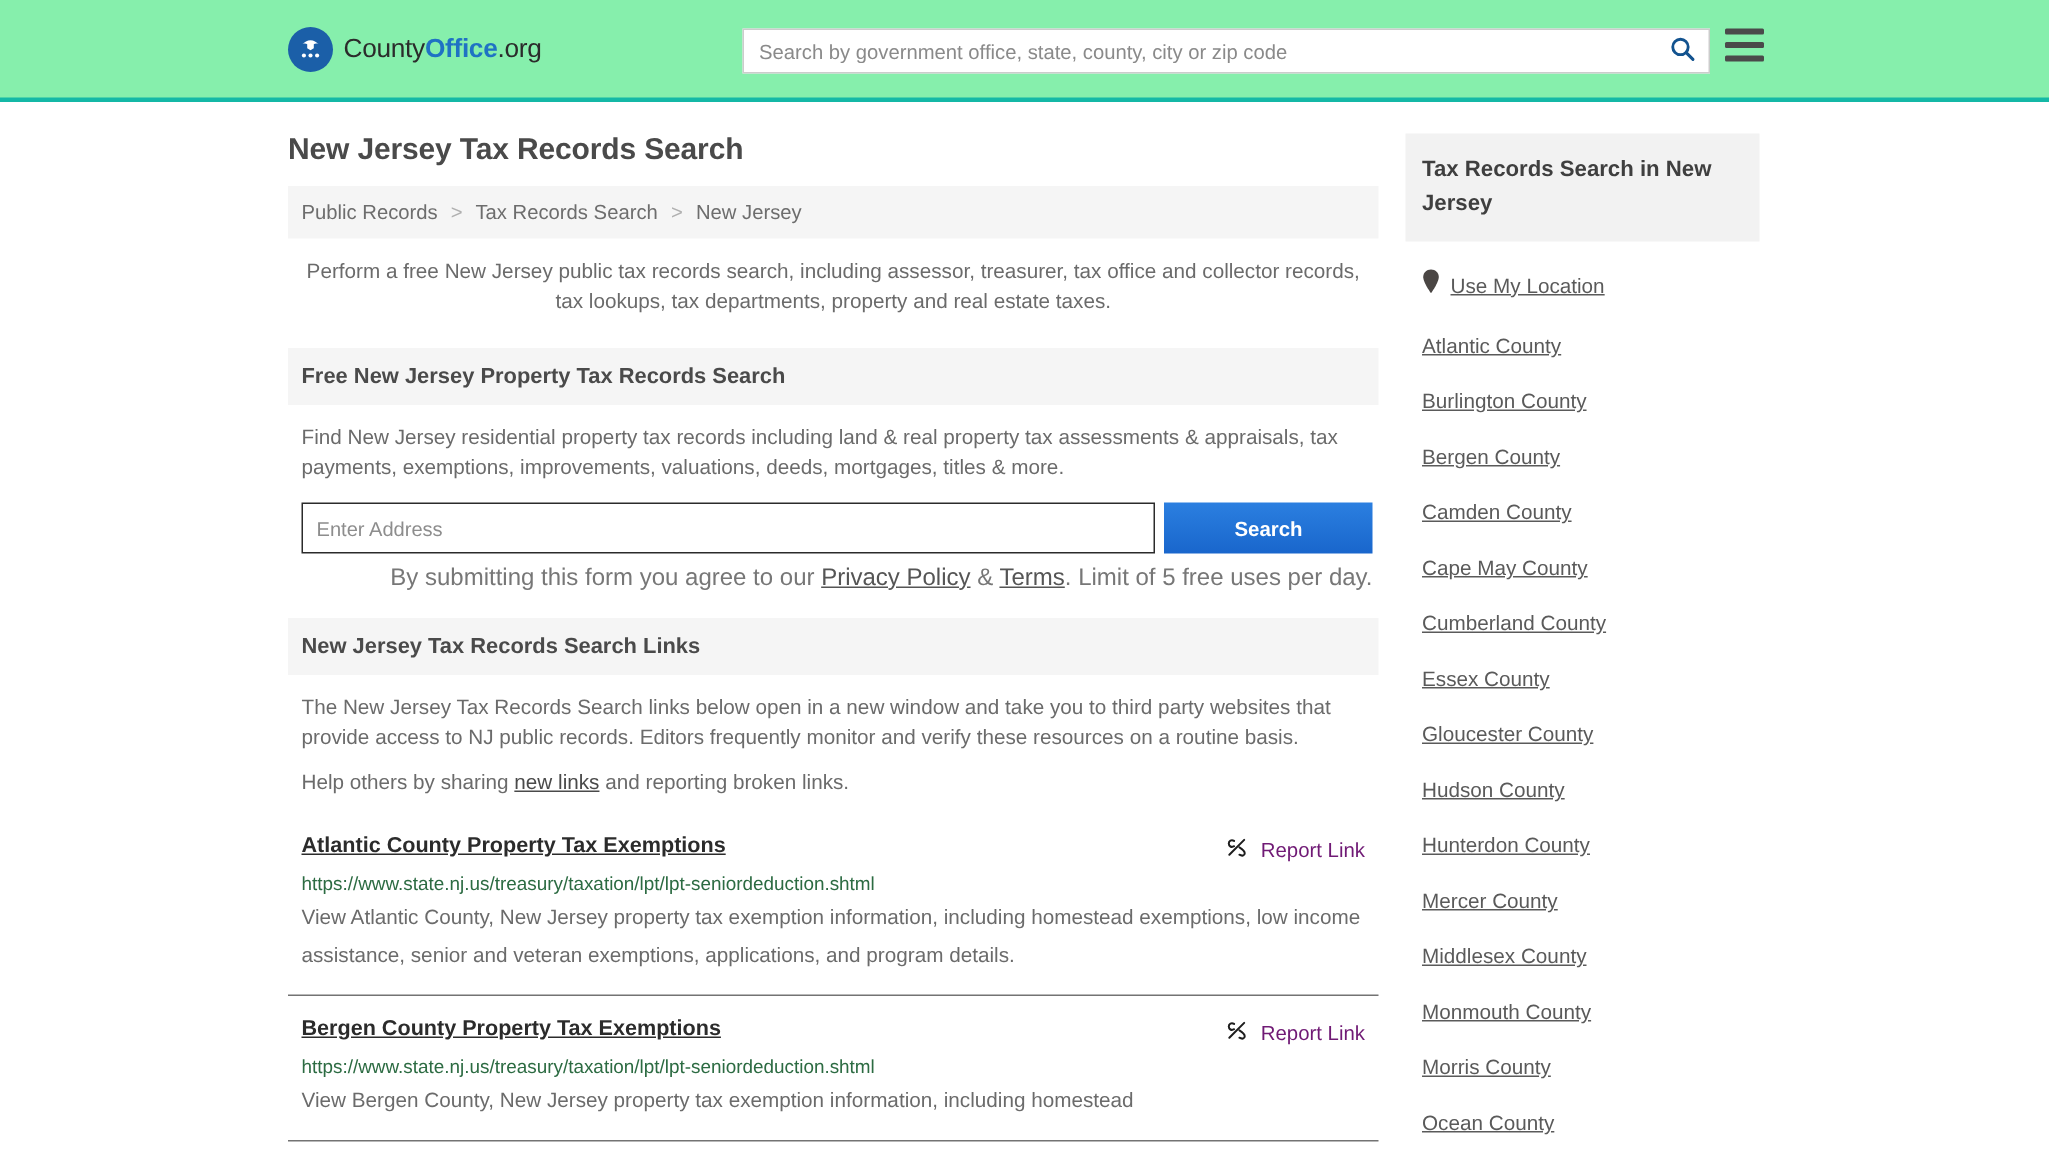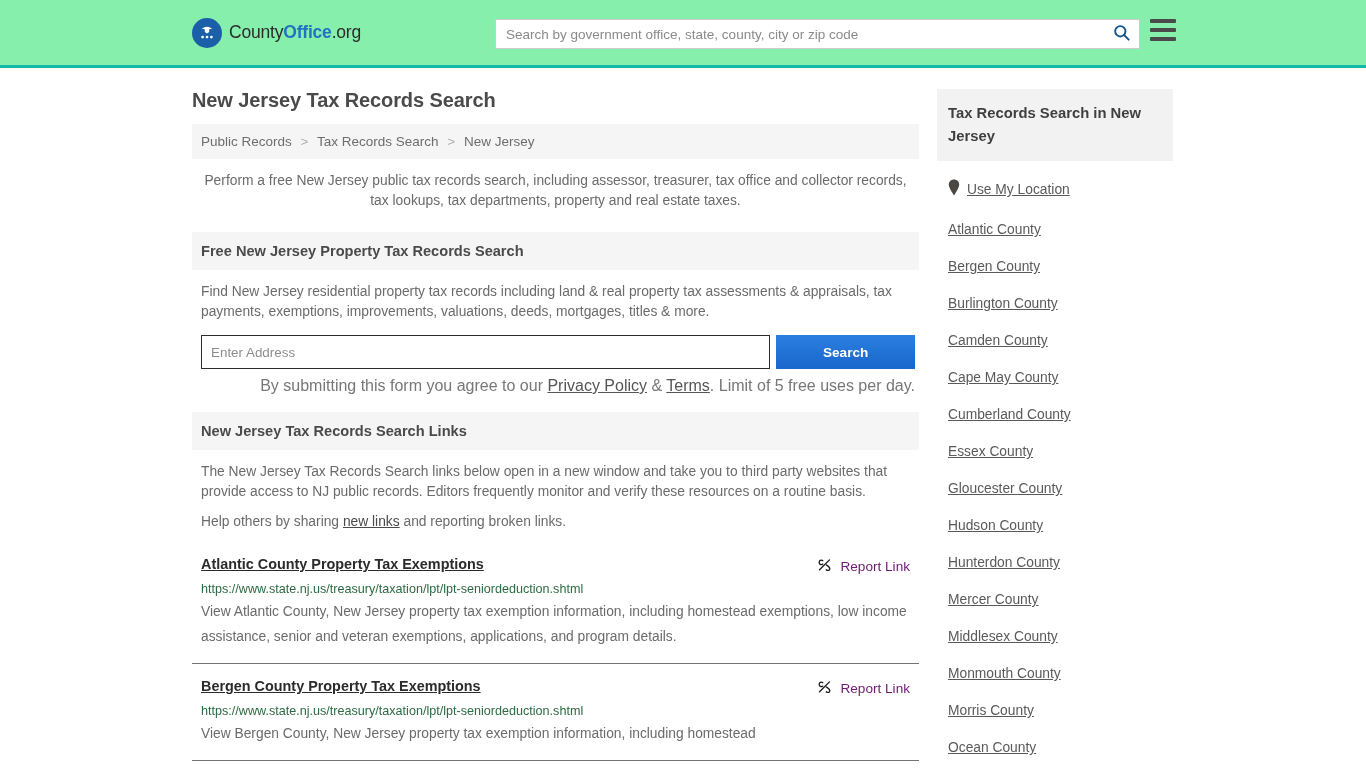--- a/index.html
+++ b/index.html
@@ -350,24 +350,24 @@
               <path d="M6 0.6 C3 0.6 0.8 2.8 0.8 5.6 C0.8 9.3 6 16.4 6 16.4 C6 16.4 11.2 9.3 11.2 5.6 C11.2 2.8 9 0.6 6 0.6 Z" fill="#4a4644"></path>
             </svg>
           </span>
           <a>Use My Location</a>
         </div>
 
         <div class="side-item">
             <a>Atlantic County</a>
           </div>
         <div class="side-item">
+            <a>Burlington County</a>
+          </div>
+        <div class="side-item">
             <a>Bergen County</a>
-          </div>
-        <div class="side-item">
-            <a>Burlington County</a>
           </div>
         <div class="side-item">
             <a>Camden County</a>
           </div>
         <div class="side-item">
             <a>Cape May County</a>
           </div>
         <div class="side-item">
             <a>Cumberland County</a>
           </div>

